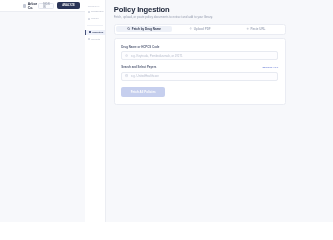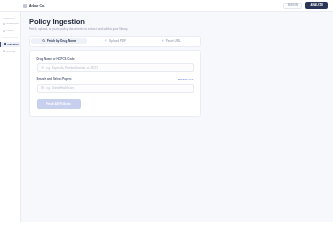--- a/index.html
+++ b/index.html
@@ -7,21 +7,21 @@
     width: 333px; height: 222px;
     overflow: hidden;
     background: #ffffff;
     font-family: "Liberation Sans", sans-serif;
     -webkit-font-smoothing: antialiased;
   }
   .app {
     position: relative;
     width: 333px; height: 222px;
     display: flex;
-    flex-direction: column;
+    flex-direction: row;
     background: #f7f8fb;
   }
 
   
   .topbar {
     height: 12px;
     flex: 0 0 12px;
     background: #ffffff;
     border-bottom: 1px solid #ebedf2;
     display: flex;

